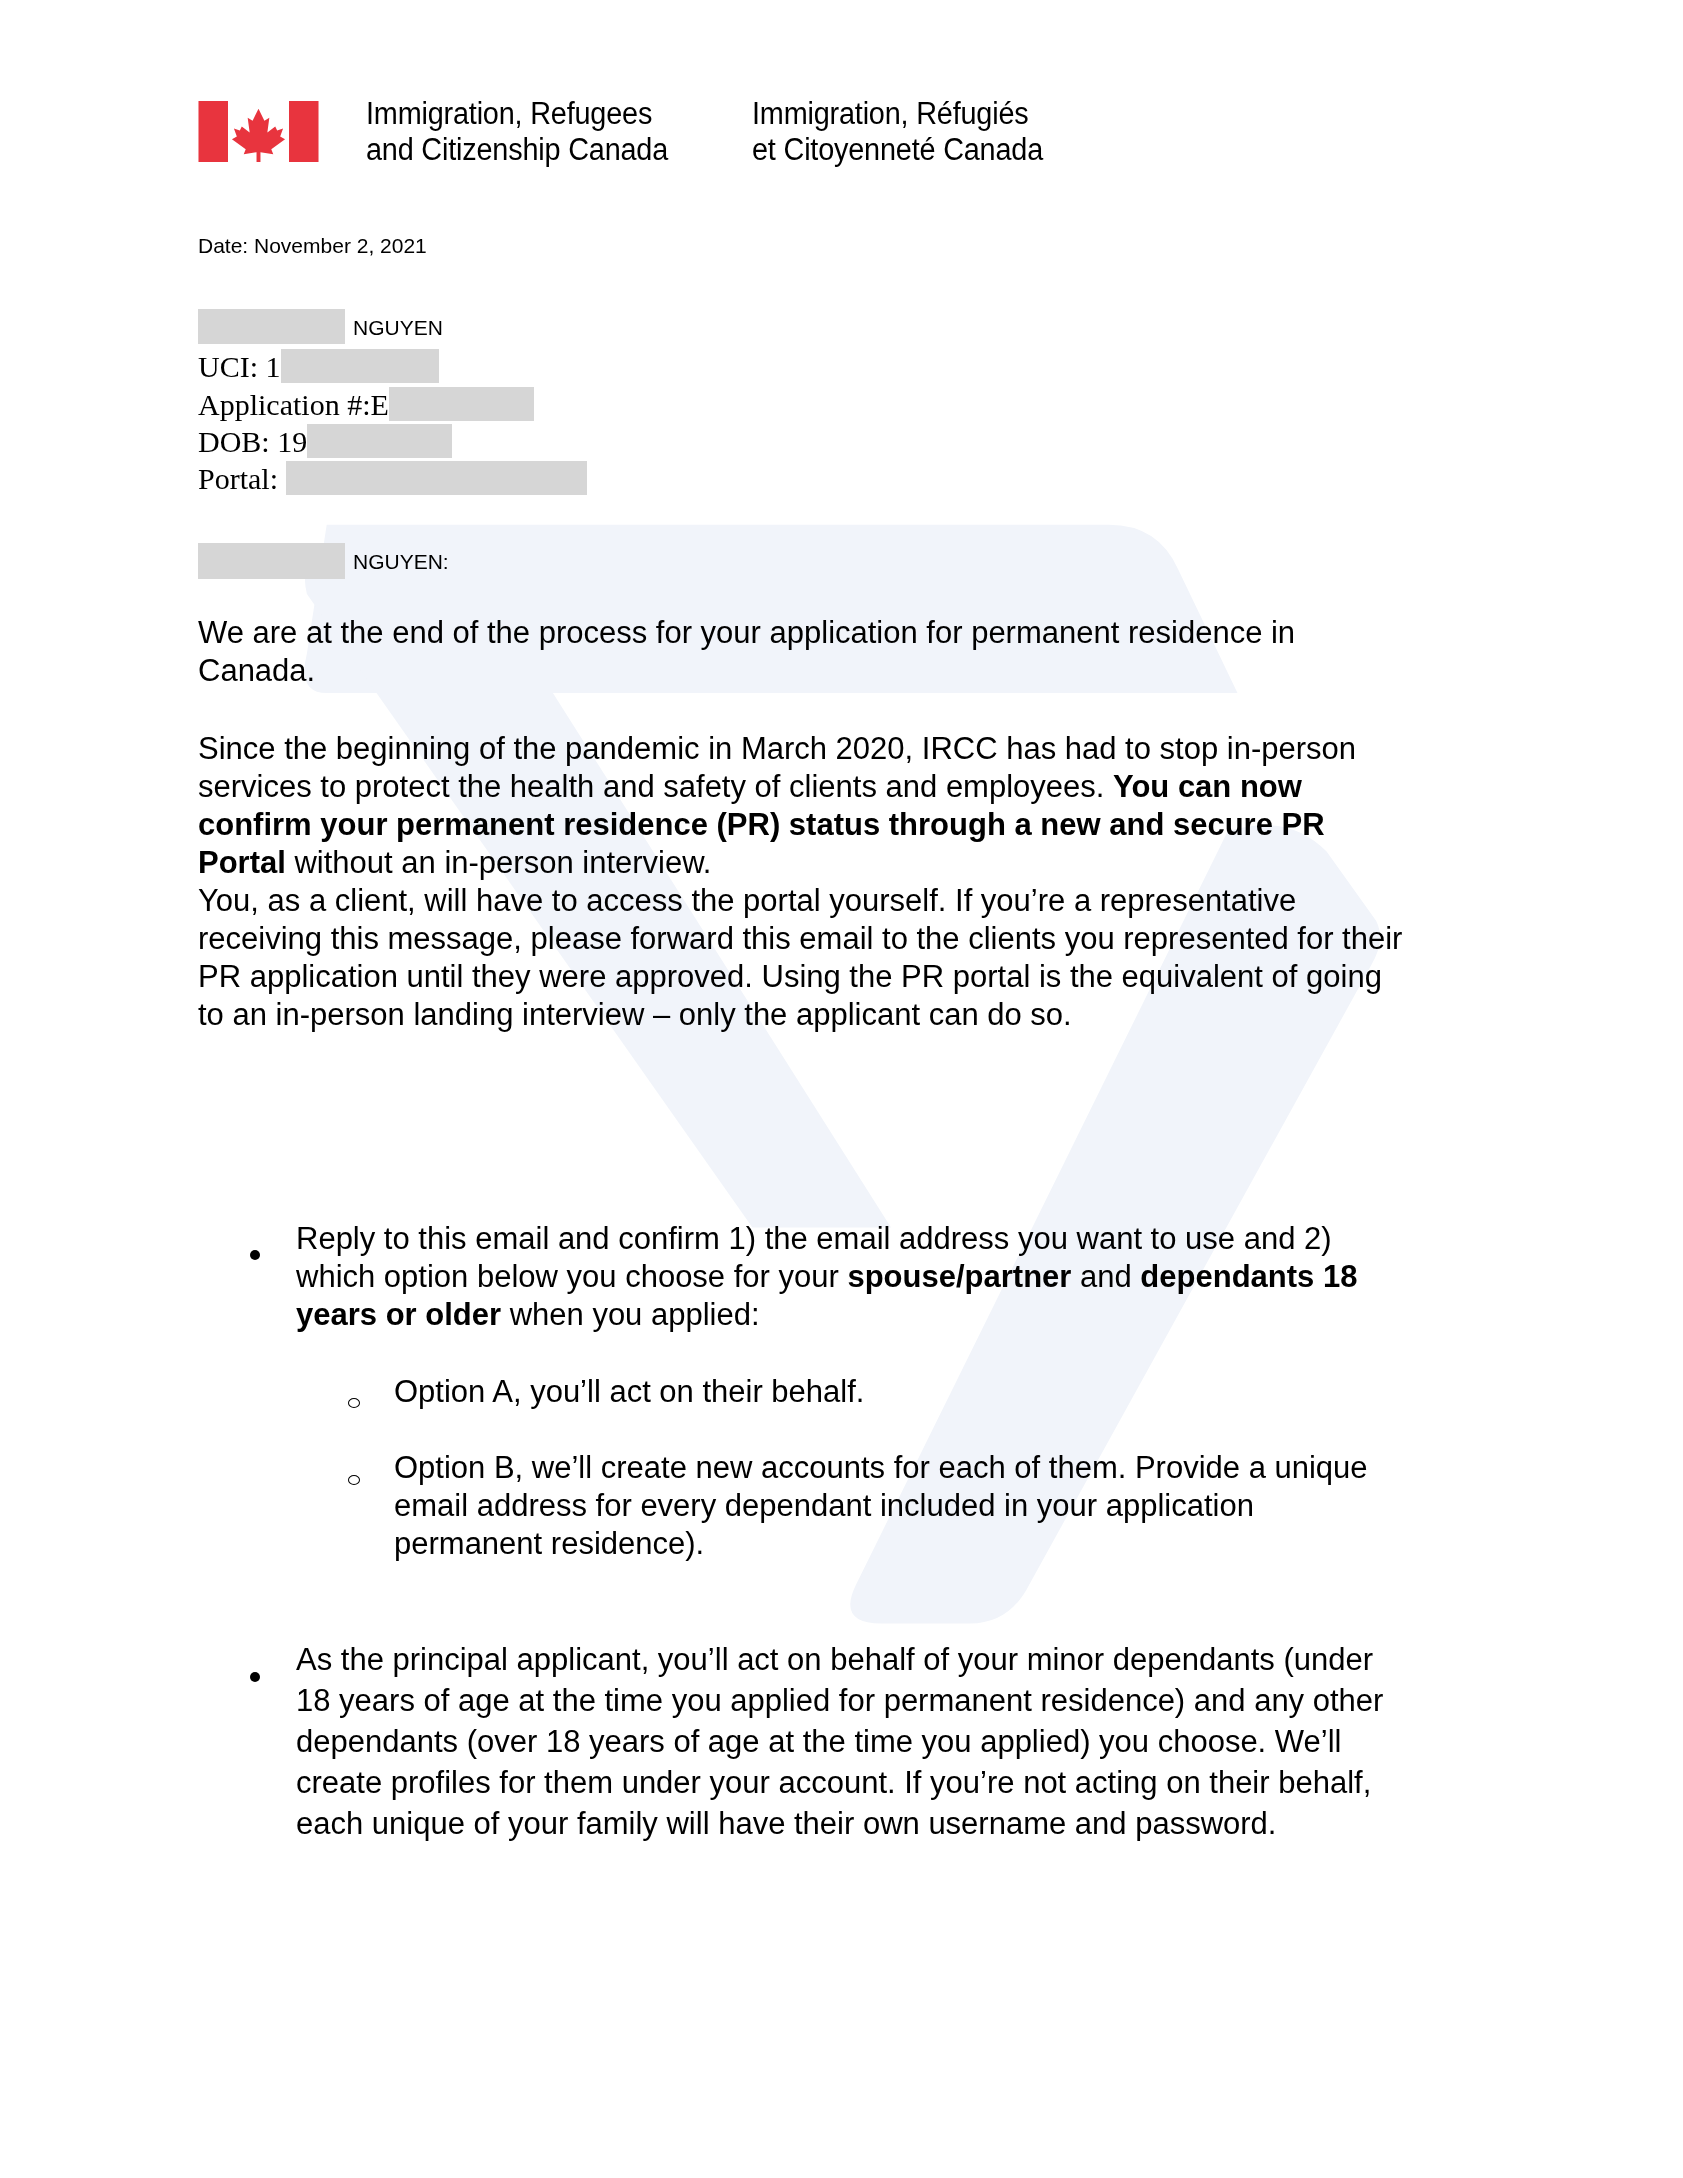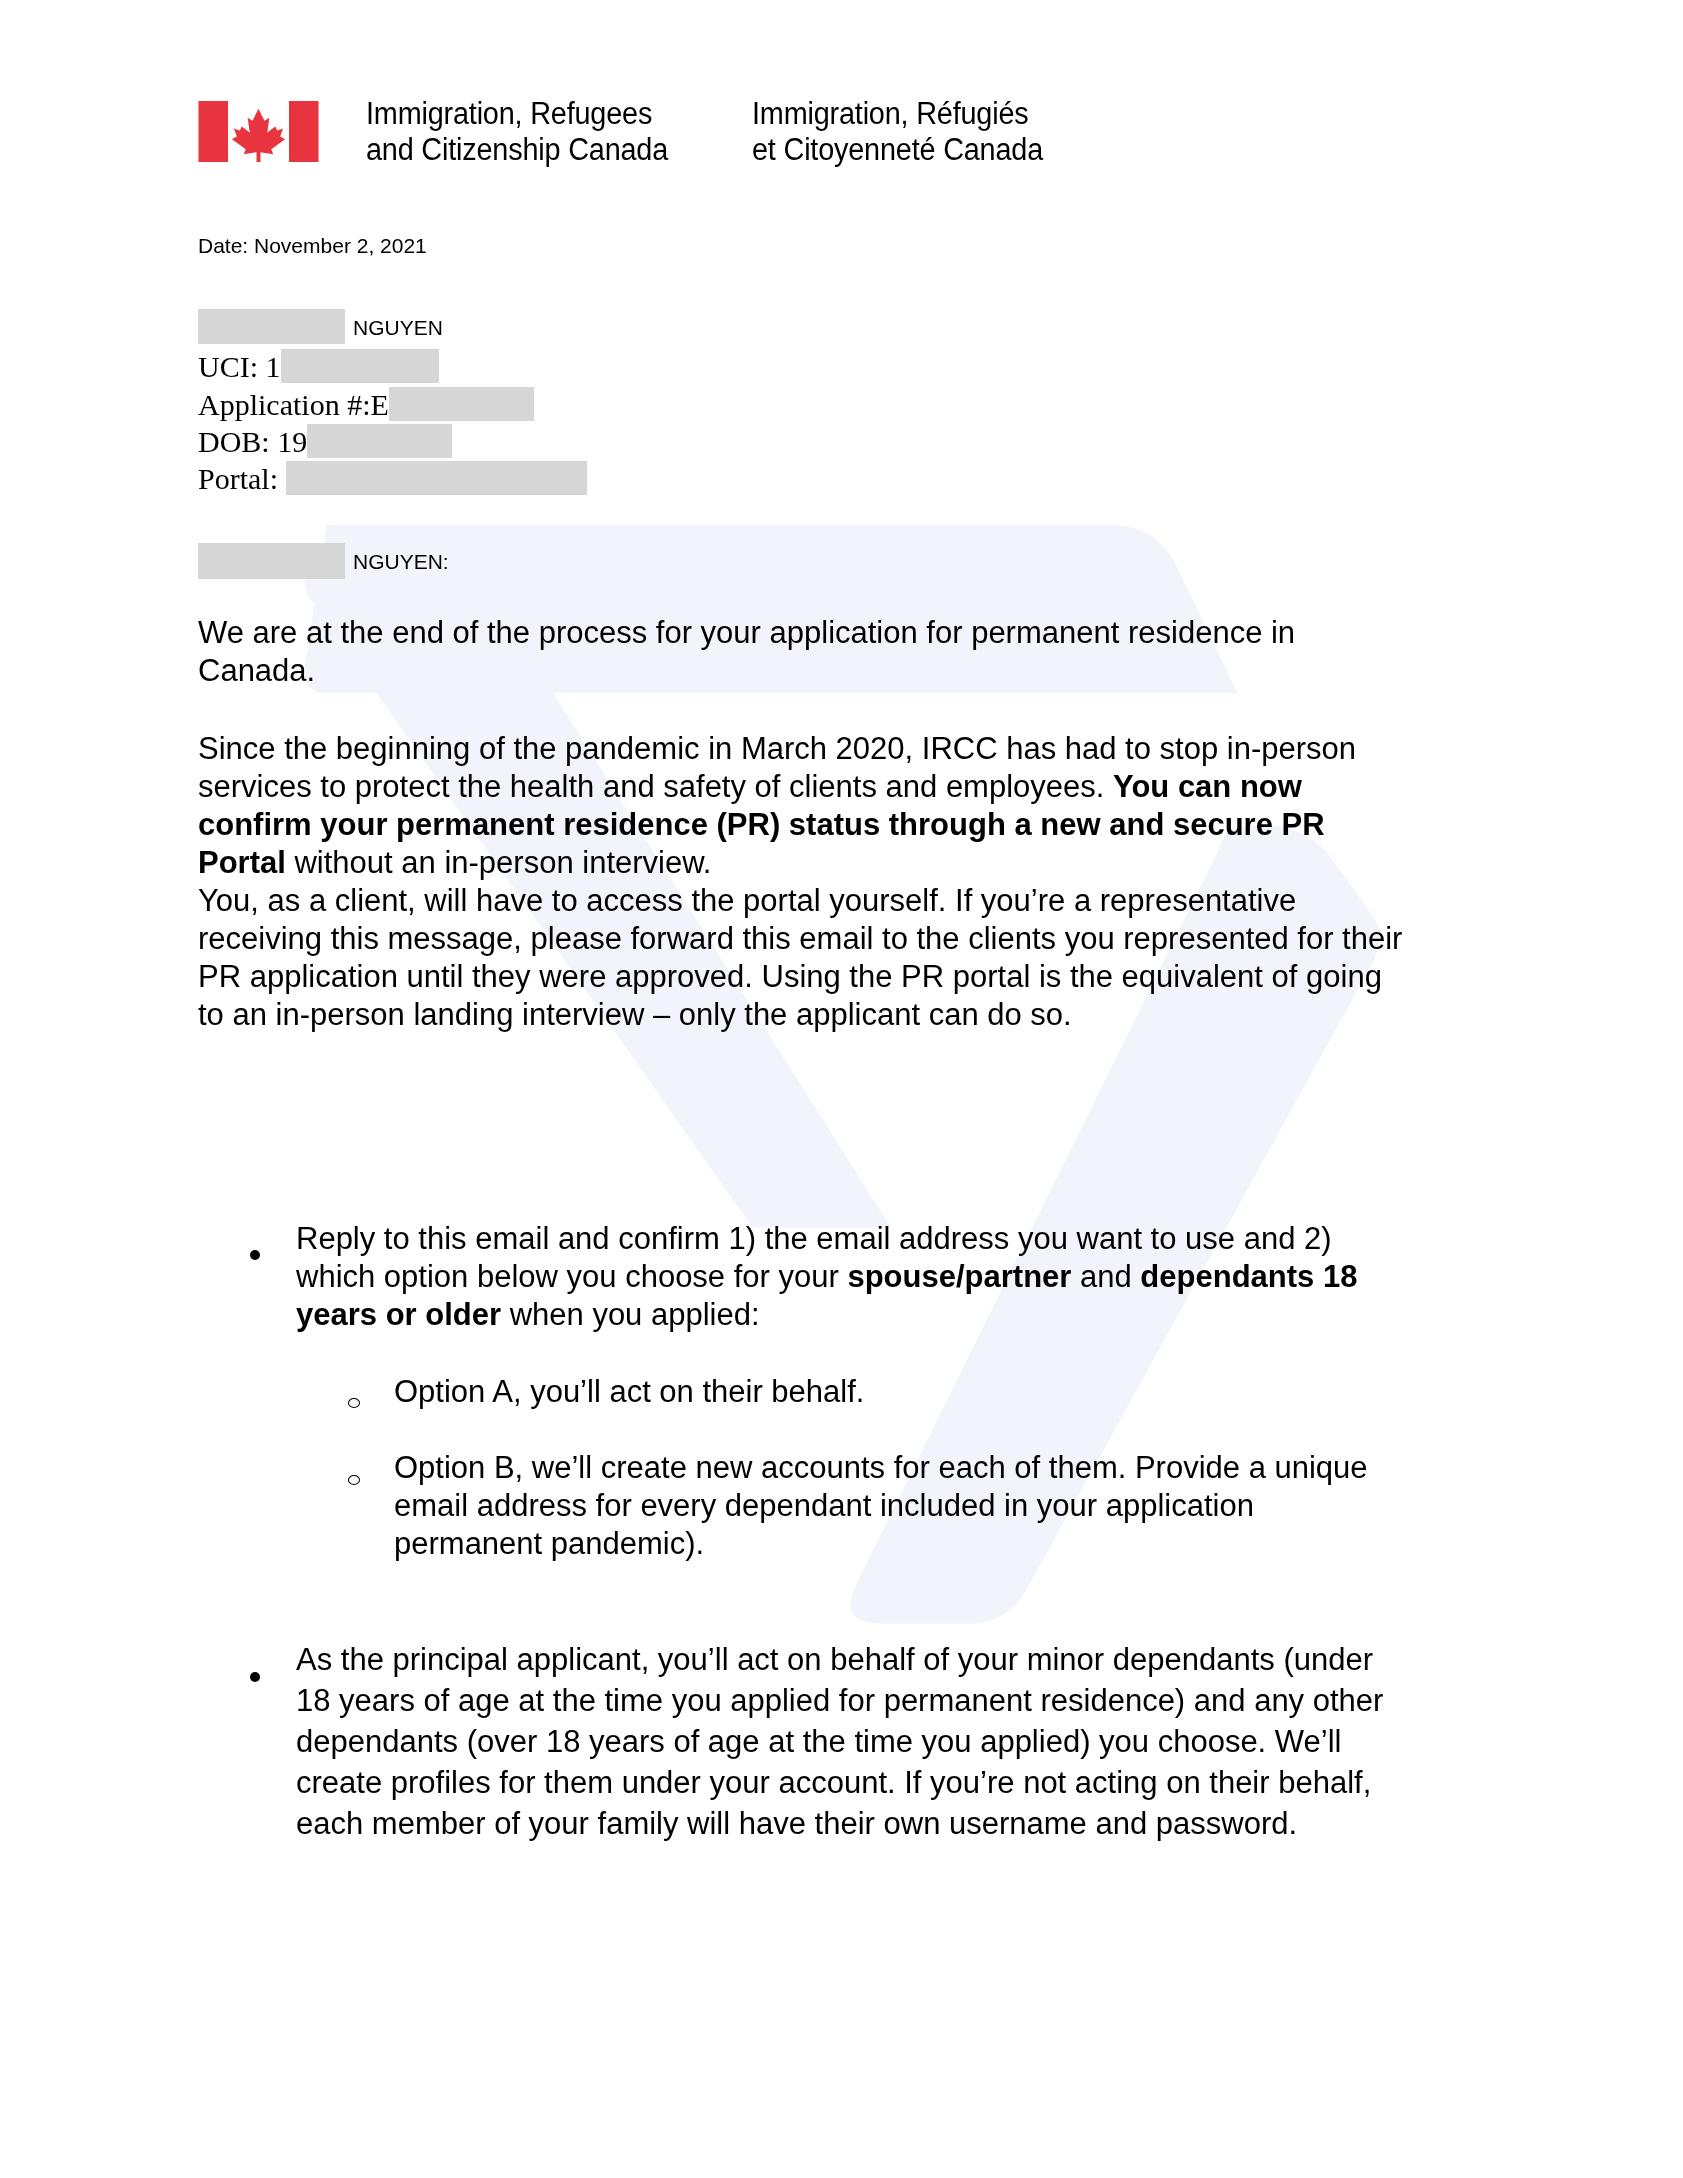--- a/index.html
+++ b/index.html
@@ -132,29 +132,29 @@
   <div class="bullet-item">
     <span class="bullet-circle" style="left:348px; top:1398px;"></span>
     <div class="b-lines" style="left:394px; top:1373px; line-height:38px;">Option A, you’ll act on their behalf.</div>
   </div>
 
   <div class="bullet-item">
     <span class="bullet-circle" style="left:348px; top:1475px;"></span>
     <div class="b-lines" style="left:394px; top:1449px; line-height:38px;">
       <div>Option B, we’ll create new accounts for each of them. Provide a unique</div>
       <div>email address for every dependant included in your application</div>
-      <div>permanent pandemic).</div>
+      <div>permanent residence).</div>
     </div>
   </div>
 
   <div class="bullet-item">
     <span class="bullet-dot" style="left:250px; top:1672px;"></span>
     <div class="b-lines" style="left:296px; top:1639px; line-height:41px;">
       <div>As the principal applicant, you’ll act on behalf of your minor dependants (under</div>
       <div>18 years of age at the time you applied for permanent residence) and any other</div>
       <div>dependants (over 18 years of age at the time you applied) you choose. We’ll</div>
       <div>create profiles for them under your account. If you’re not acting on their behalf,</div>
-      <div>each member of your family will have their own username and password.</div>
+      <div>each unique of your family will have their own username and password.</div>
     </div>
   </div>
 
 </div>
 
 
 </body></html>

